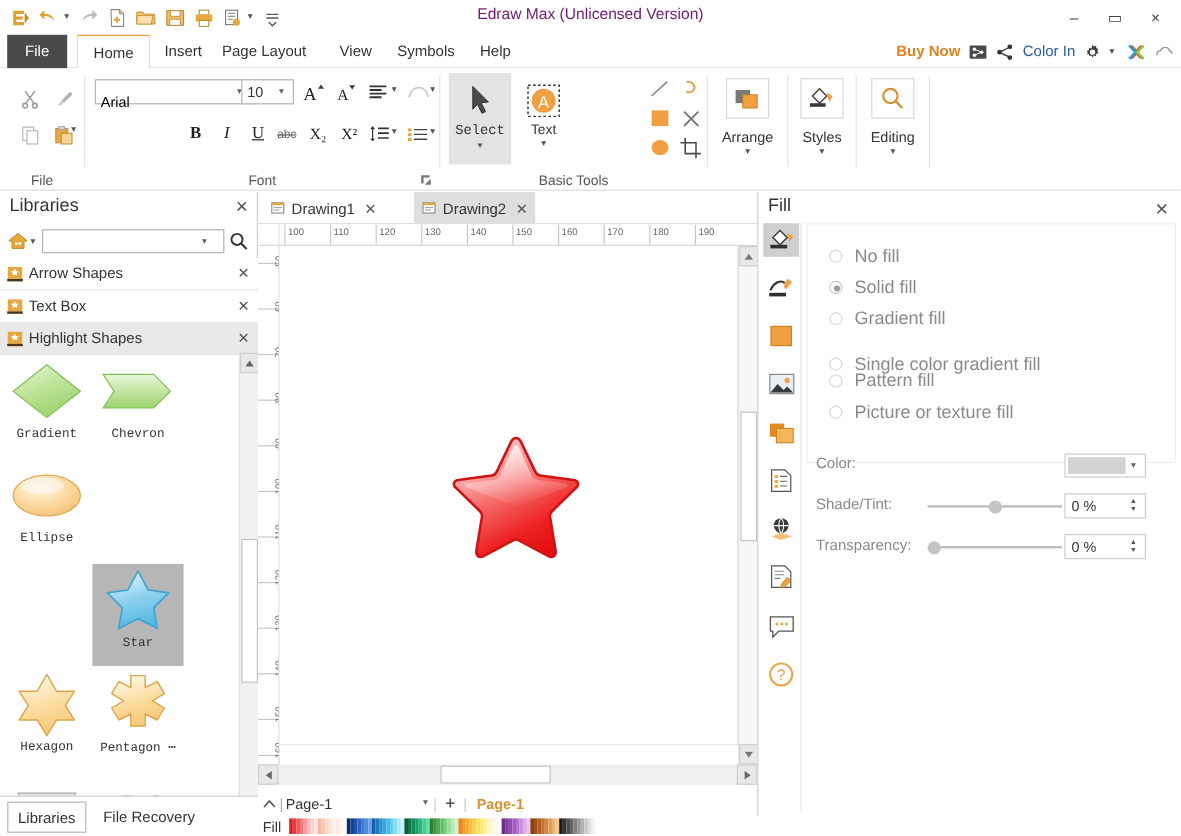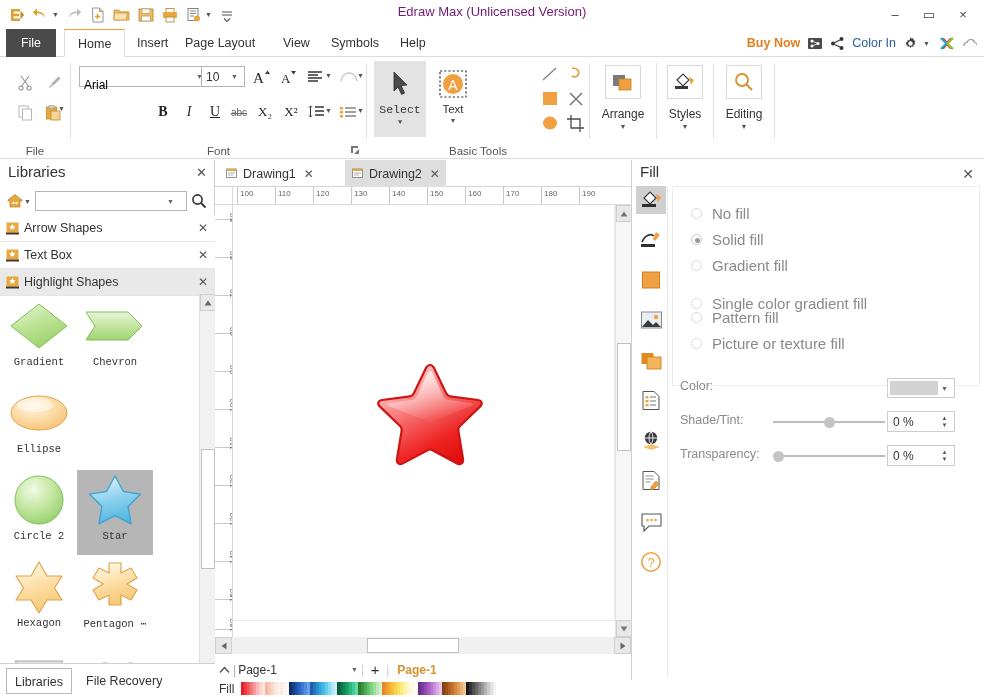--- a/index.html
+++ b/index.html
@@ -656,35 +656,20 @@
                 </radialGradient>
               </defs>
               <ellipse cx="32" cy="24" rx="28" ry="17" fill="url(#gE)" stroke="#e0a44c" stroke-width="1"></ellipse>
               <ellipse cx="28" cy="16" rx="18" ry="7" fill="#fff" opacity="0.45"></ellipse>
             </svg>
         </div>
         <div class="cap">Ellipse</div>
       </div>
 
 
-      <div class="scell" style="left:1px;top:176px;">
-        <div class="pic">
-          <svg width="54" height="54" viewBox="0 0 54 54">
-              <defs>
-                <radialGradient id="gG" cx="0.38" cy="0.28" r="0.8">
-                  <stop offset="0" stop-color="#f0fbe6"></stop>
-                  <stop offset="0.5" stop-color="#c4e7a2"></stop>
-                  <stop offset="1" stop-color="#93ce6c"></stop>
-                </radialGradient>
-              </defs>
-              <circle cx="27" cy="27" r="24" fill="url(#gG)" stroke="#7fbf52" stroke-width="1"></circle>
-            </svg>
-        </div>
-        <div class="cap">Circle 2</div>
-      </div>
 
       <div class="scell" style="left:1px;top:263px;">
         <div class="pic">
           <svg width="62" height="56" viewBox="0 0 62 56">
               <defs>
                 <linearGradient id="gH" x1="0.3" y1="0" x2="0.6" y2="1">
                   <stop offset="0" stop-color="#fff8e6"></stop>
                   <stop offset="0.5" stop-color="#fcdda2"></stop>
                   <stop offset="1" stop-color="#f5c775"></stop>
                 </linearGradient>

